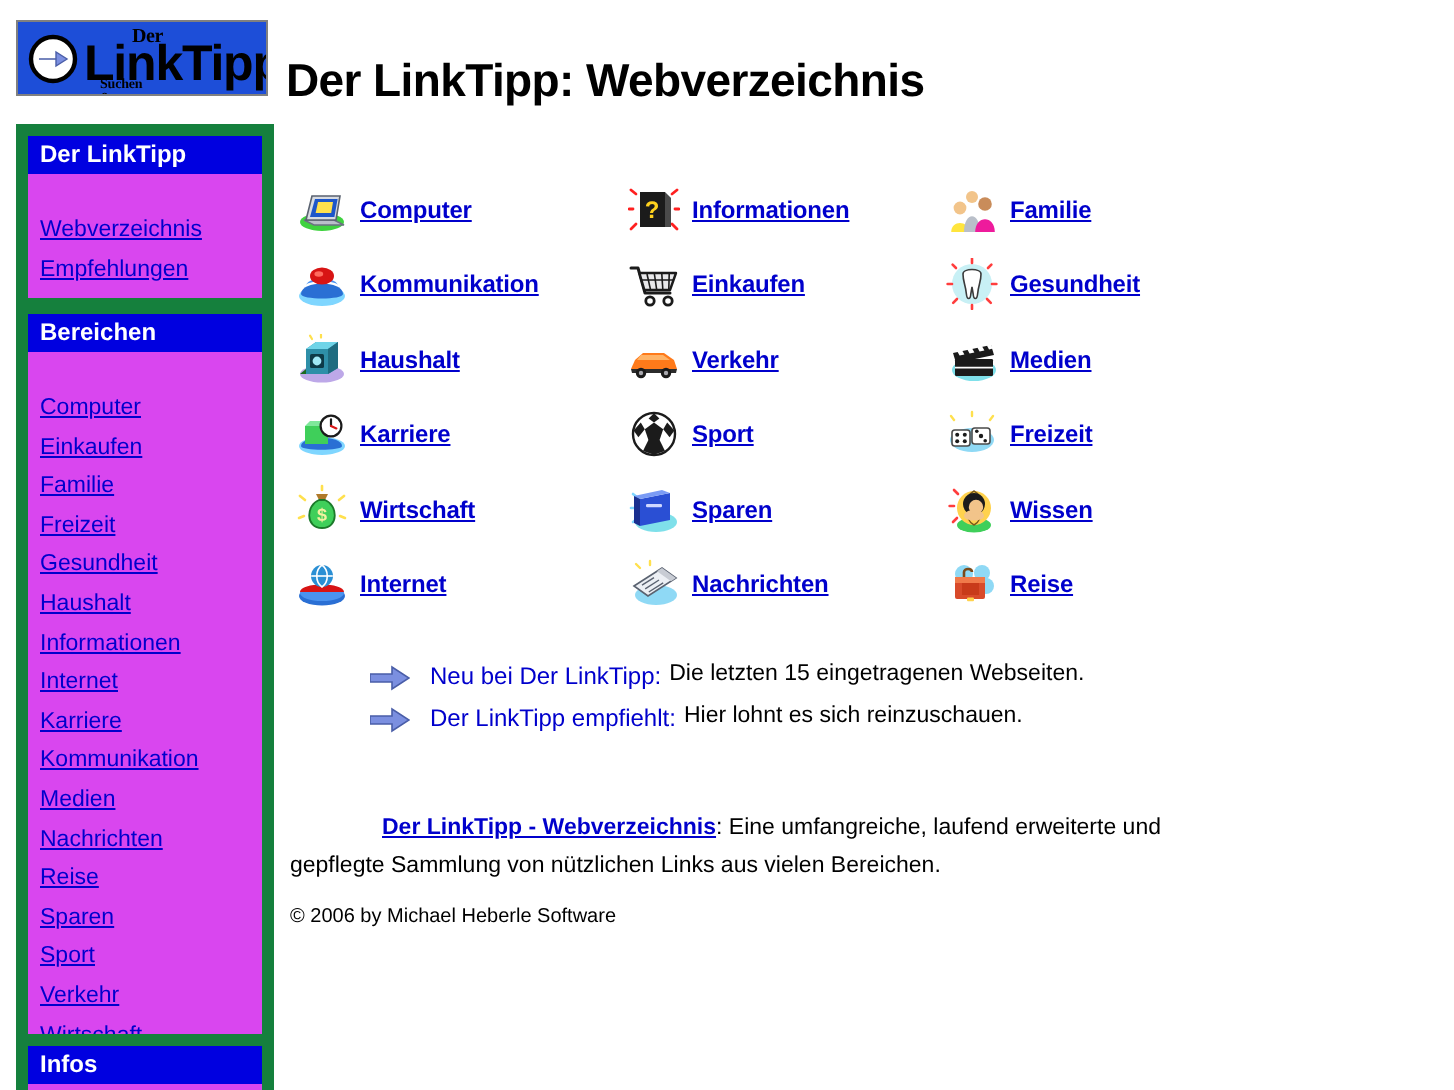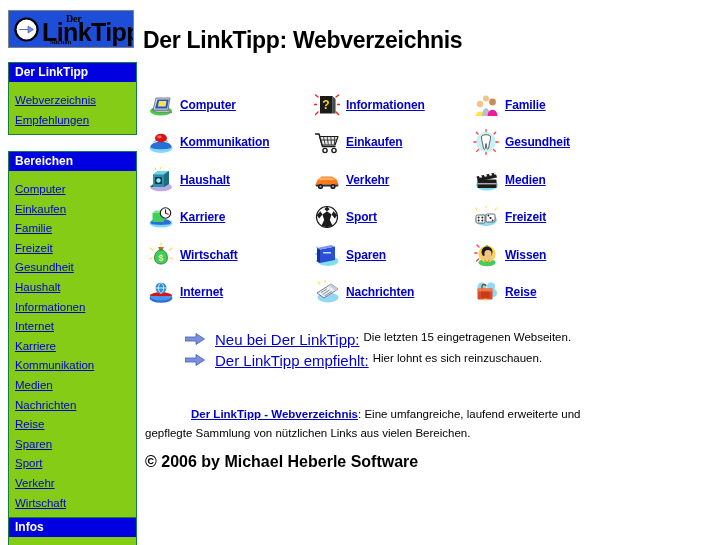--- a/index.html
+++ b/index.html
@@ -86,34 +86,34 @@
     letter-spacing: -0.3px;
     white-space: nowrap;
     text-align: center;
   }
 
   
   .side-box {
     position: absolute;
     left: 8px;
     width: 129px;
-    border: 1px solid #15803d;
-    background: #84cc16;
+    border: 6px solid #15803d;
+    background: #d946ef;
     box-sizing: border-box;
   }
   .side-head {
     background: #0000e0;
     color: #ffffff;
     font-weight: bold;
     font-size: 12px;
     padding: 2px 0 3px 6px;
     letter-spacing: 0px;
   }
   .side-list {
-    padding: 9px 0 4px 0;
+    padding: 19px 0 4px 0;
   }
   .side-link {
     display: block;
     color: #0000cc;
     text-decoration: underline;
     font-size: 11.5px;
     line-height: 19.6px;
     padding-left: 6px;
     white-space: nowrap;
     cursor: pointer;
@@ -176,22 +176,21 @@
   }
   .arrow-ico {
     width: 20px;
     height: 14px;
     flex: 0 0 20px;
     margin-right: 10px;
     margin-top: 1px;
   }
   .arrow-link {
     color: #0000cc;
-    text-decoration: underline;
-    font-size: 15px;
+    font-size: 12px;
     cursor: pointer;
   }
   .arrow-text {
     font-size: 11.5px;
     color: #000000;
     margin-left: 4px;
   }
 
   
   #footer {
@@ -207,24 +206,23 @@
     color: #0000cc;
     text-decoration: underline;
     font-weight: bold;
     cursor: pointer;
     padding-left: 46px;
   }
   #copyright {
     position: absolute;
     left: 145px;
     top: 453px;
-    font-size: 16px;
+    font-size: 10px;
     color: #000;
     white-space: nowrap;
-    font-weight: bold;
   }
 </style>
 </head>
 <body>
 
 <div id="logo-box">
   <div id="logo-inner">
     <svg class="logo-circle" viewBox="0 0 25 25">
       <circle cx="12.5" cy="12.5" r="11" fill="#ffffff" stroke="#000000" stroke-width="2.2"></circle>
       <path d="M5.5 12.5 L14 12.5 L14 9 L19.5 12.5 L14 16 L14 12.5 Z" fill="#7b8fe0" stroke="#4a5ea8" stroke-width="0.7"></path>

